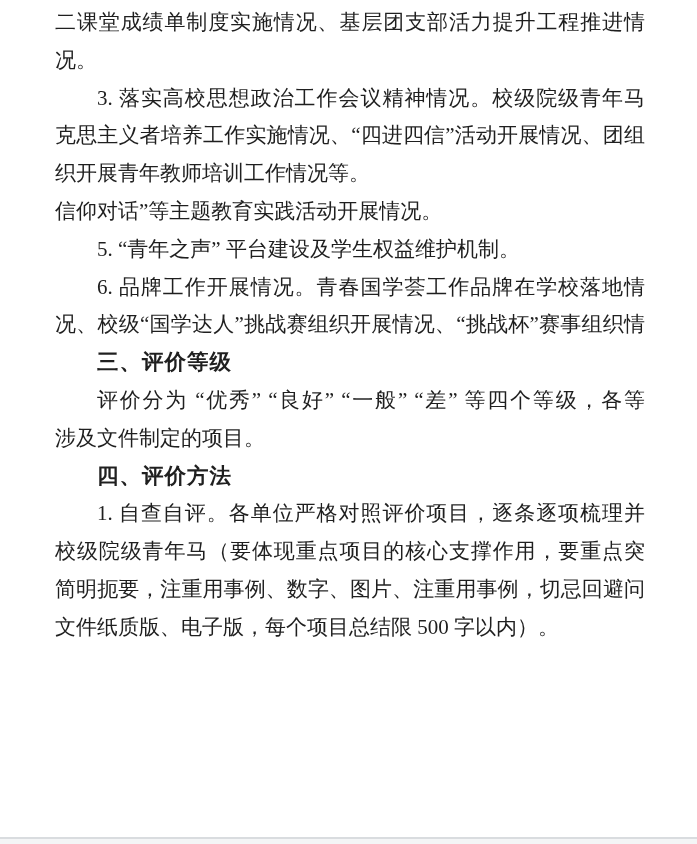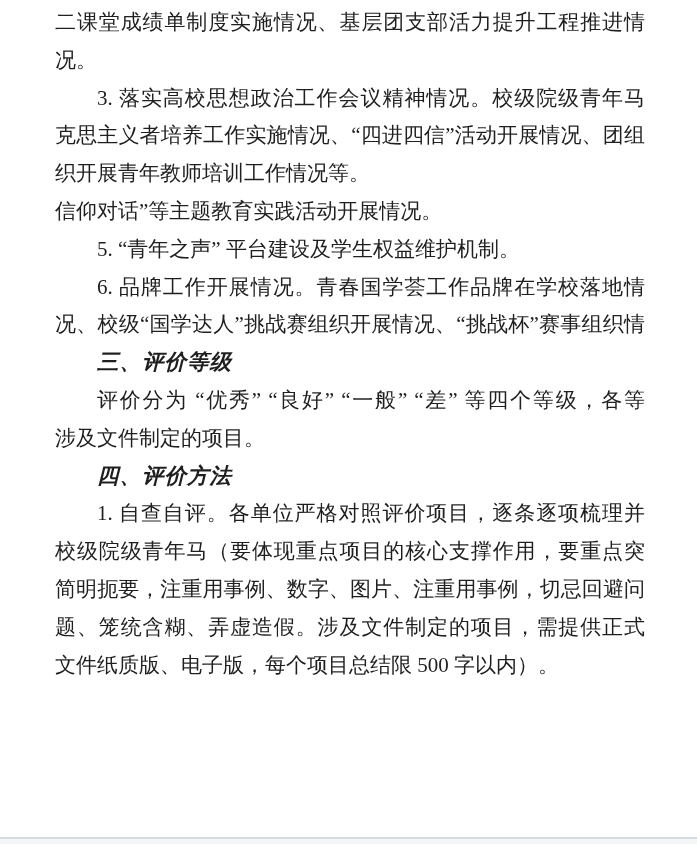--- a/index.html
+++ b/index.html
@@ -35,21 +35,20 @@
     text-align-last: justify;
   }
   .line.indent {
     padding-left: 42px;
   }
   .line.heading {
     font-family: "Liberation Sans", sans-serif;
     font-weight: 700;
     font-size: 21.5px;
     letter-spacing: 1px;
-    font-style: italic;
   }
   .bottom-rule {
     position: absolute;
     left: 0;
     top: 837px;
     width: 697px;
     height: 2px;
     background: var(--rule-color, #d9dcdf);
   }
   .bottom-band {
@@ -75,18 +74,17 @@
       <div class="line body indent">5. “青年之声” 平台建设及学生权益维护机制。</div>
       <div class="line body indent justify">6. 品牌工作开展情况。青春国学荟工作品牌在学校落地情</div>
       <div class="line body justify">况、校级“国学达人”挑战赛组织开展情况、“挑战杯”赛事组织情</div>
       <div class="line heading indent">三、评价等级</div>
       <div class="line body indent justify">评价分为 “优秀” “良好” “一般” “差” 等四个等级，各等</div>
       <div class="line body">涉及文件制定的项目。</div>
       <div class="line heading indent">四、评价方法</div>
       <div class="line body indent justify">1. 自查自评。各单位严格对照评价项目，逐条逐项梳理并</div>
       <div class="line body justify">校级院级青年马（要体现重点项目的核心支撑作用，要重点突出、</div>
       <div class="line body justify">简明扼要，注重用事例、数字、图片、注重用事例，切忌回避问</div>
-      <div class="line body justify">题、笼统含糊、弄虚造假。涉及文件制定的项目，需提供正式</div>
       <div class="line body">文件纸质版、电子版，每个项目总结限 500 字以内）。</div>
     </div>
   <div class="bottom-rule"></div>
   <div class="bottom-band"></div>
 </div>
 
 </body></html>

